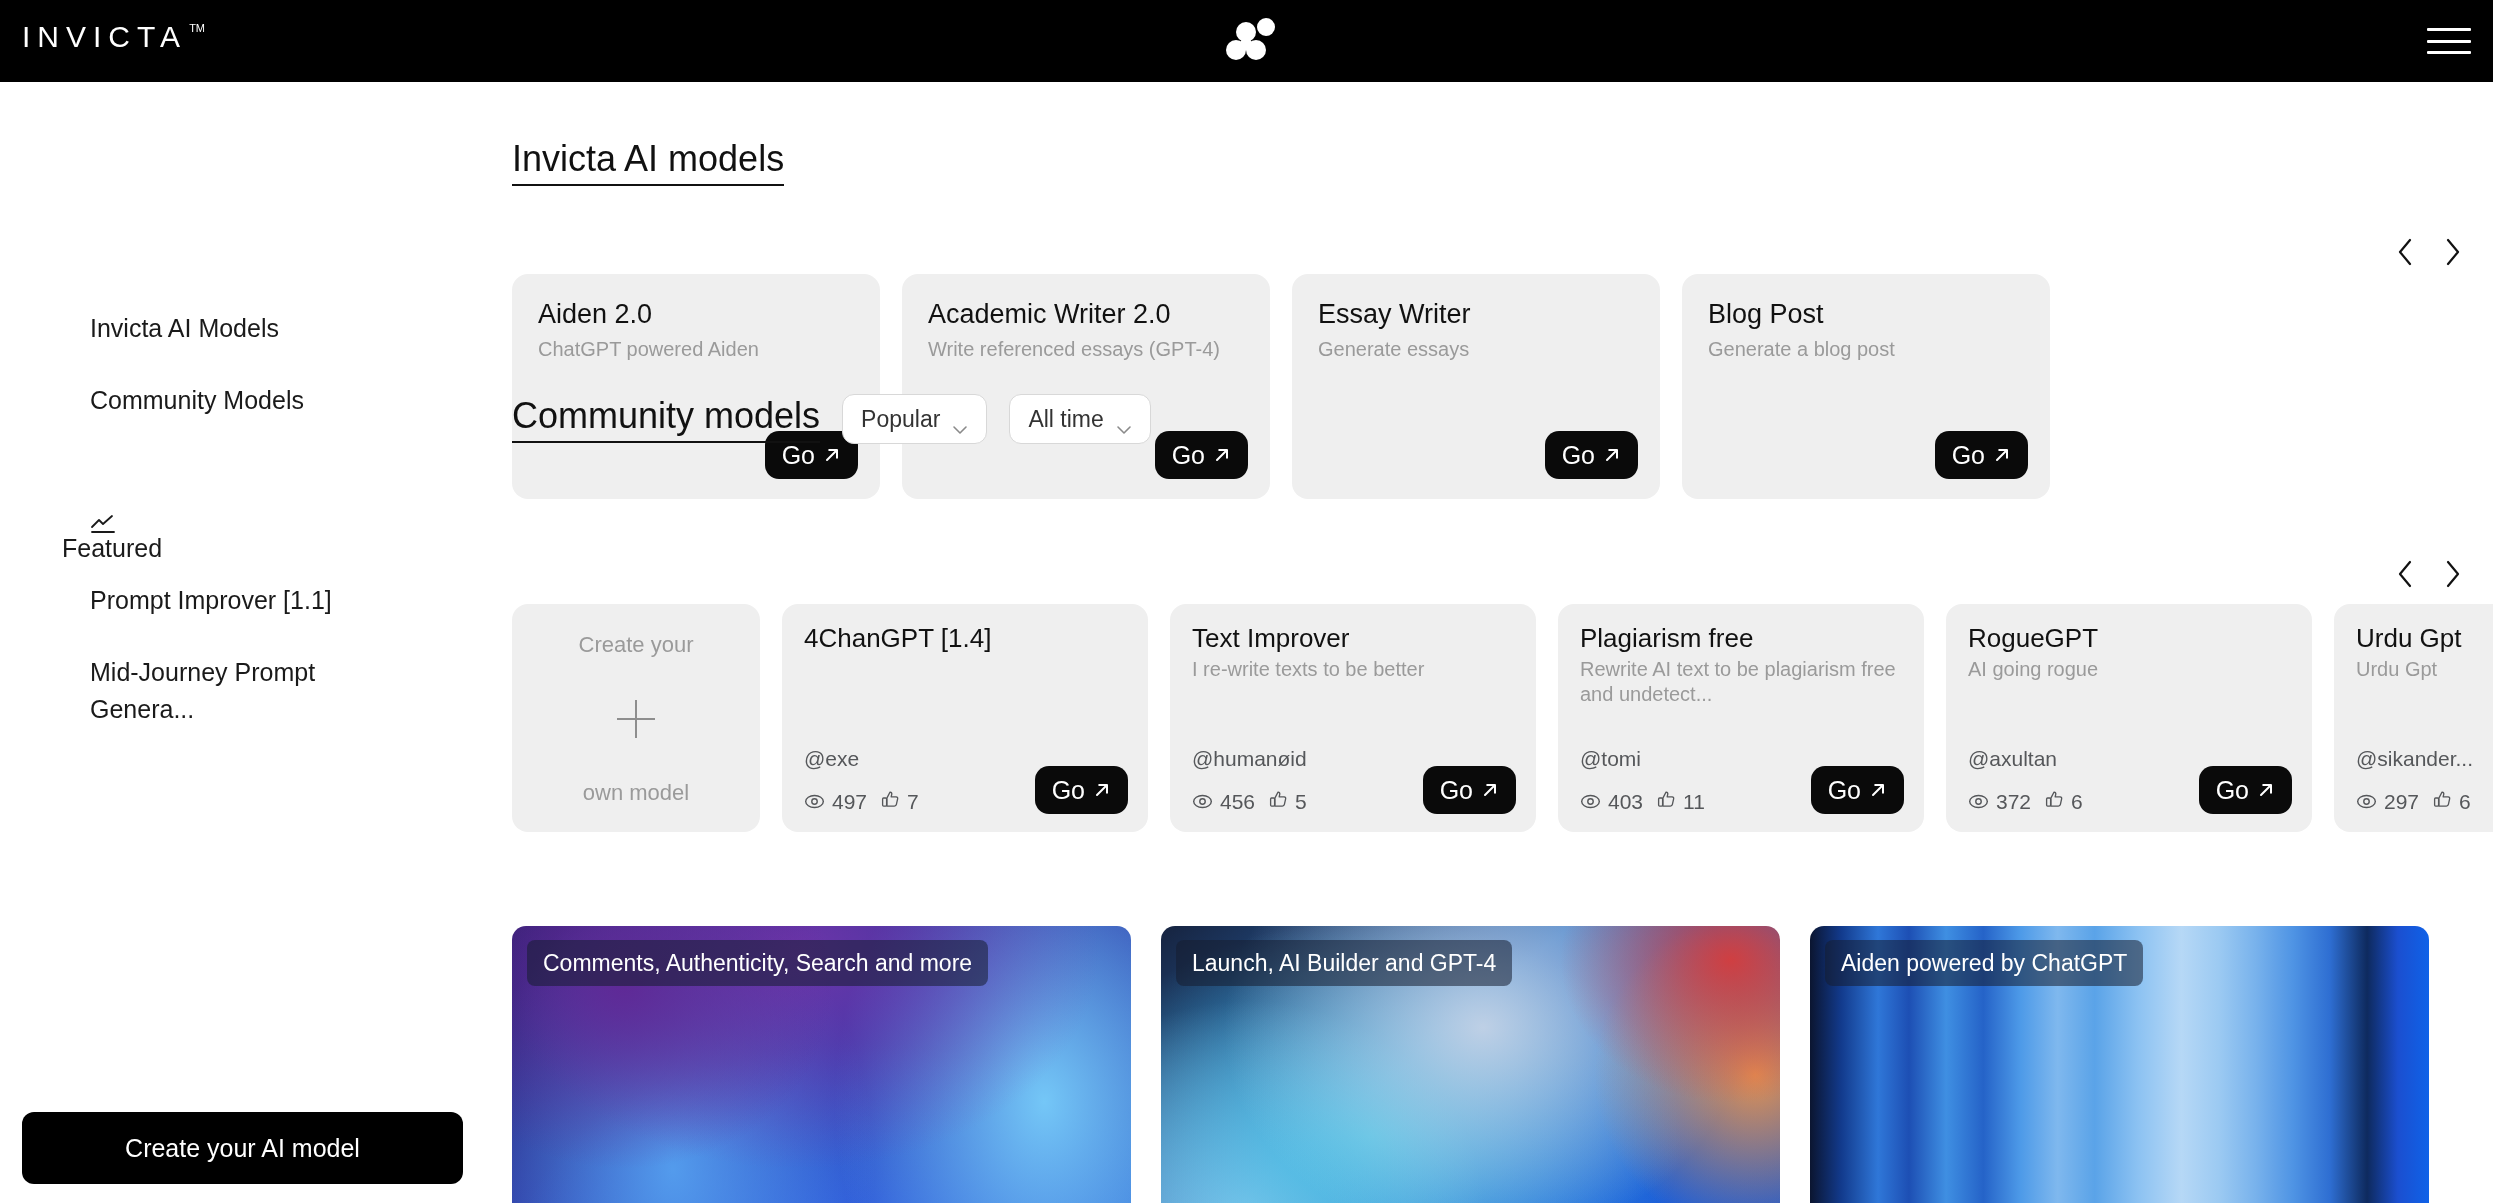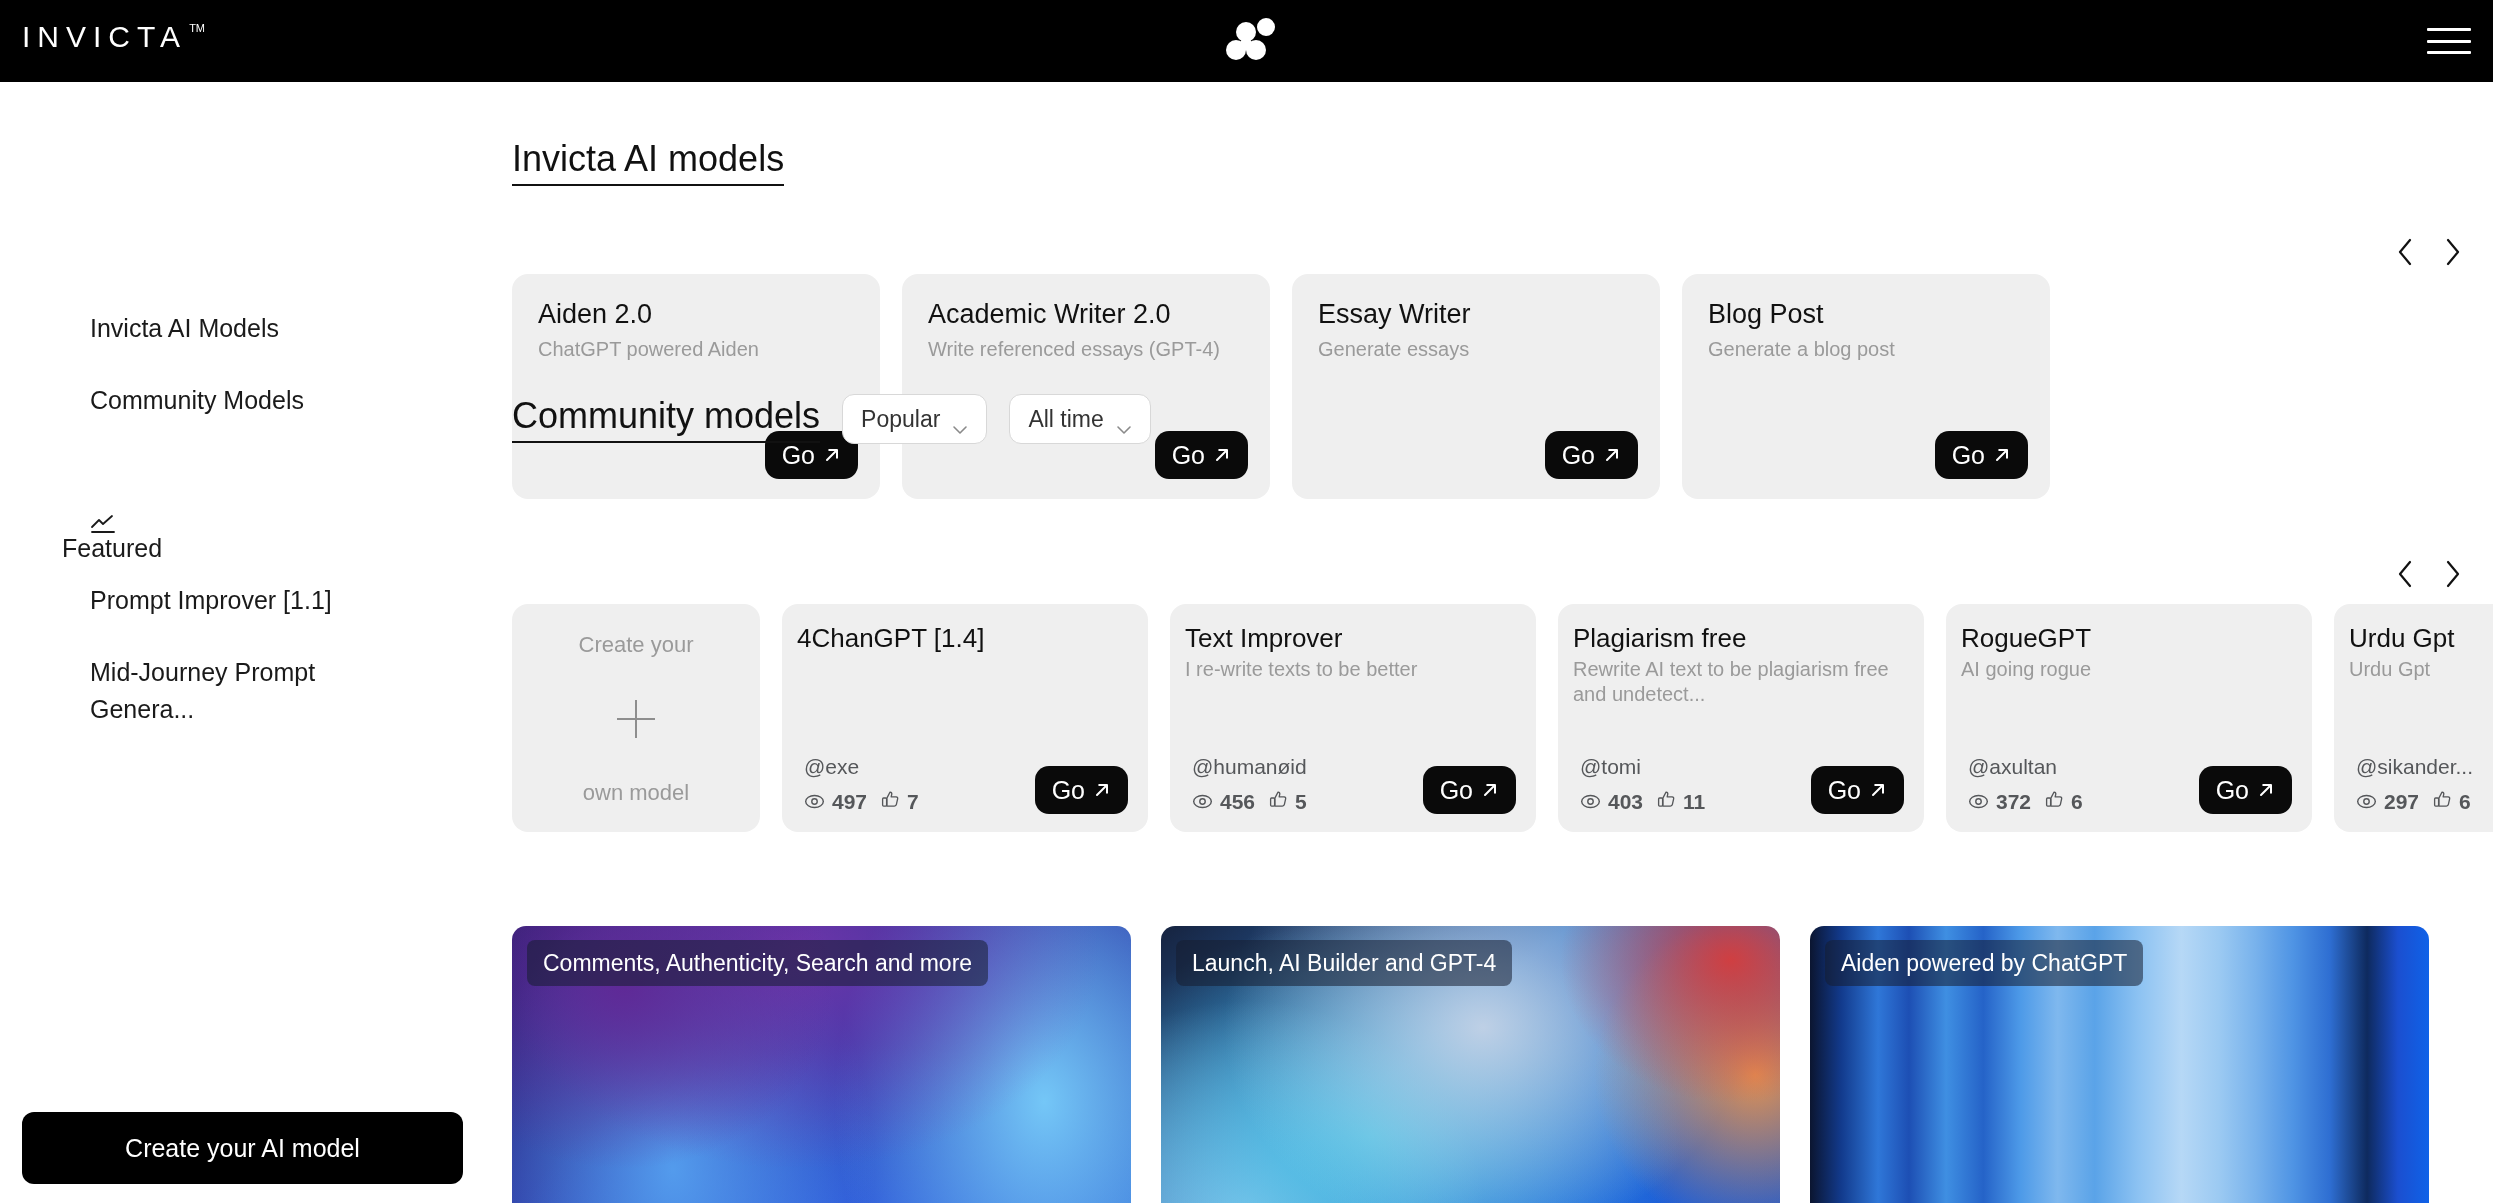--- a/index.html
+++ b/index.html
@@ -307,21 +307,21 @@
   }
   .create-card .plus::after {
     top: 0; left: 18px; height: 38px; width: 2px;
   }
 
   .comm-card {
     width: 366px;
     height: 228px;
     background: #efefef;
     border-radius: 16px;
-    padding: 18px 22px 16px 15px;
+    padding: 18px 22px 16px 22px;
     position: relative;
     cursor: pointer;
     flex-shrink: 0;
     overflow: hidden;
   }
   .comm-card .c-title {
     font-size: 26px;
     color: #111111;
     line-height: 32px;
     white-space: nowrap;
@@ -342,24 +342,23 @@
   .comm-meta .handle {
     font-size: 21px;
     color: #55575a;
     line-height: 26px;
     white-space: nowrap;
   }
   .comm-stats {
     display: flex;
     align-items: center;
     gap: 14px;
-    margin-top: 10px;
+    margin-top: 18px;
     font-size: 21px;
     color: #55575a;
-    font-weight: bold;
   }
   .stat {
     display: flex;
     align-items: center;
     gap: 7px;
     white-space: nowrap;
   }
   .comm-card .go-btn {
     right: 20px;
     bottom: 18px;

